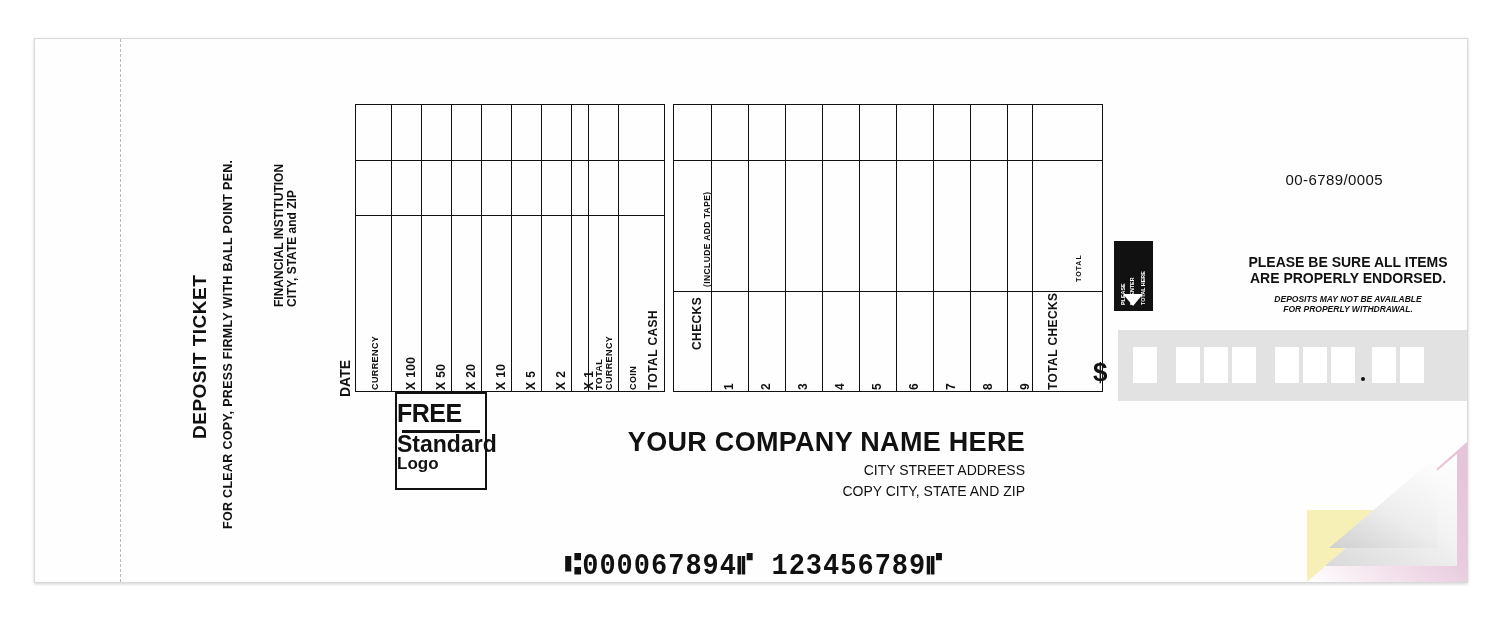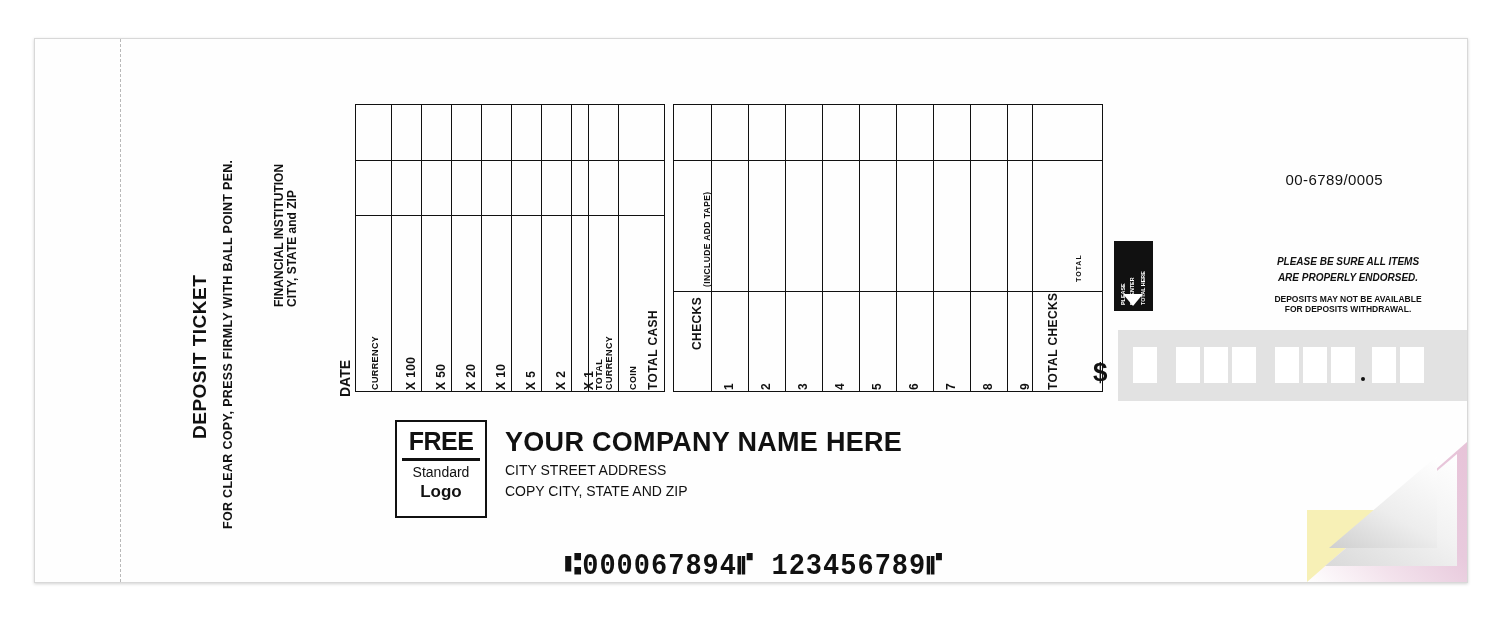--- a/index.html
+++ b/index.html
@@ -71,22 +71,22 @@
 
   
   .routing{
     position:absolute;right:84px;top:132px;
     font-size:15px;color:#111;letter-spacing:.4px;
   }
   .endorse{
     position:absolute;left:1188px;top:215px;width:250px;
     text-align:center;color:#111;
   }
-  .endorse .l1{font-size:10px;font-weight:bold;font-style:italic;line-height:16px;}
-  .endorse .l2{margin-top:8px;font-size:8.5px;font-weight:bold;line-height:10px;}
+  .endorse .l1{font-size:14px;font-weight:bold;line-height:16px;}
+  .endorse .l2{margin-top:8px;font-size:8.5px;font-weight:bold;font-style:italic;line-height:10px;}
 
   
   .reenter{
     position:absolute;left:1079px;top:202px;width:39px;height:70px;
     background:#111;
   }
   .reenter .txt{
     position:absolute;left:6px;top:64px;
     transform-origin:left top;transform:rotate(-90deg);
     color:#fff;font-size:5.4px;font-weight:bold;line-height:6.2px;white-space:nowrap;
@@ -120,31 +120,31 @@
   }
   .amount-cells .dot{
     width:9px;height:36px;position:relative;
   }
   .amount-cells .dot i{
     position:absolute;bottom:2px;left:2px;width:4px;height:4px;background:#111;border-radius:50%;
   }
 
   
   .logo{
-    position:absolute;left:360px;top:381px;width:88px;height:94px;
+    position:absolute;left:360px;top:353px;width:88px;height:94px;
     border:2px solid #111;background:#fff;
-    text-align:center;color:#111;
+    text-align:left;color:#111;
   }
   .logo .free{font-size:25px;font-weight:bold;letter-spacing:-.5px;margin-top:5px;}
   .logo .hr{height:3px;background:#111;margin:2px 5px 2px 5px;}
-  .logo .std{font-size:14px;font-weight:normal;line-height:19px;}
+  .logo .std{font-size:23px;font-weight:bold;line-height:19px;}
   .logo .lg{font-size:17px;font-weight:bold;line-height:19px;}
 
   .company{
-    position:absolute;left:470px;top:388px;width:520px;text-align:left;color:#111;
+    position:absolute;left:470px;top:388px;width:520px;text-align:right;color:#111;
   }
   .company .name{font-size:27px;font-weight:bold;letter-spacing:.3px;}
   .company .addr{font-size:14px;line-height:18px;margin-top:3px;}
 
   .micr{
     position:absolute;left:530px;top:512px;
     font-family:"Liberation Mono", monospace;
     font-size:27px;font-weight:bold;color:#111;letter-spacing:1px;
     transform:scaleY(1.12);
   }
@@ -250,21 +250,21 @@
 
     <div class="routing">00-6789/0005</div>
 
     <div class="endorse">
       <div class="l1">
         <span>PLEASE BE SURE ALL ITEMS</span><br>
         <span>ARE PROPERLY ENDORSED.</span>
       </div>
       <div class="l2">
         <span>DEPOSITS MAY NOT BE AVAILABLE</span><br>
-        <span>FOR DEPOSITS WITHDRAWAL.</span>
+        <span>FOR PROPERLY WITHDRAWAL.</span>
       </div>
     </div>
 
     <div class="dollar">$</div>
     <div class="amount-box"></div>
     <div class="amount-cells">
       <div class="cell"></div>
       <div class="sep">
           <i class="v"></i>
         </div>

